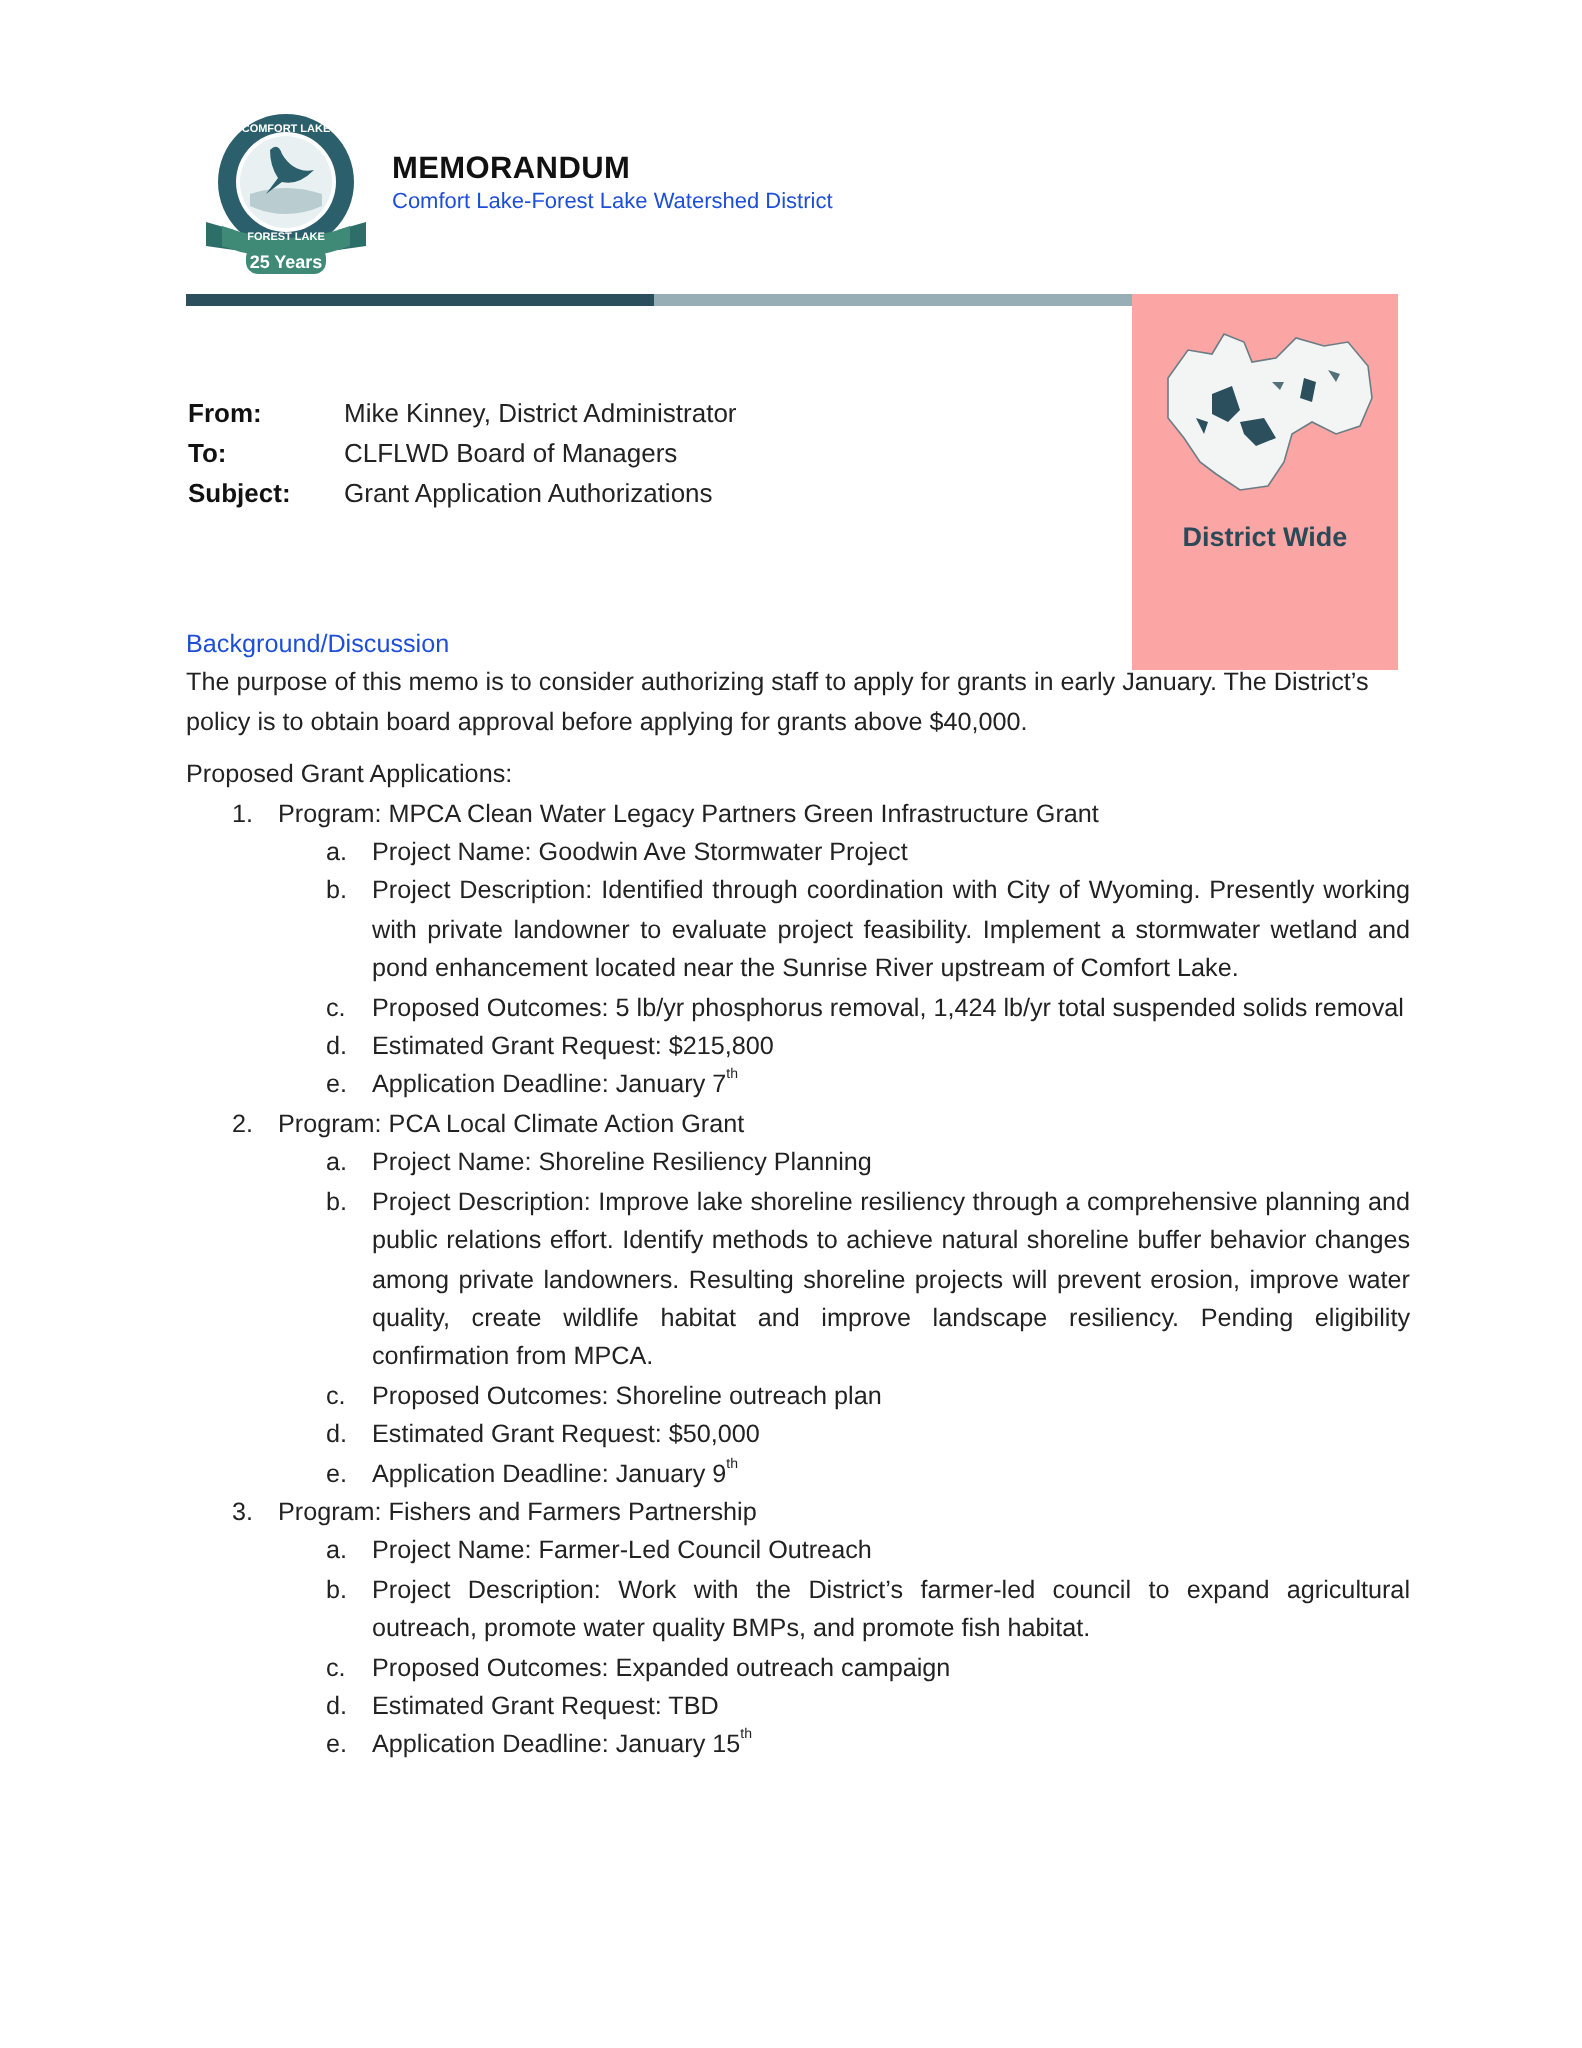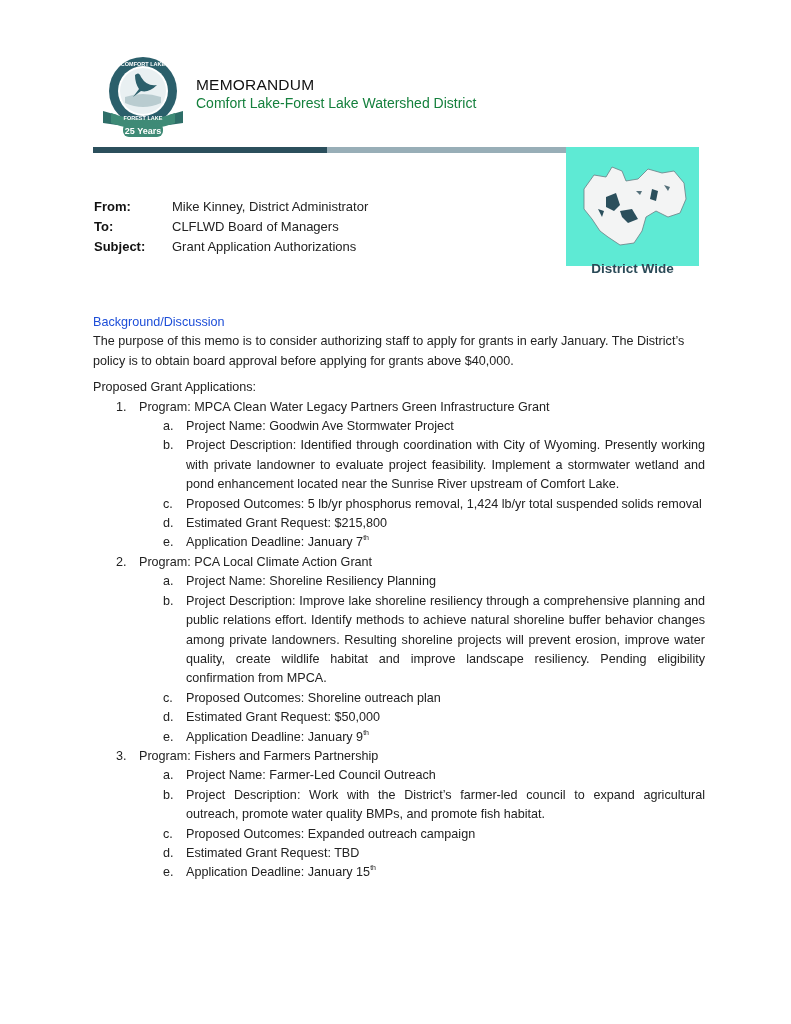--- a/index.html
+++ b/index.html
@@ -1,26 +1,26 @@
 <!DOCTYPE html>
 <html><head>
 <meta charset="utf-8">
 <style>
   * { box-sizing: border-box; margin: 0; padding: 0; }
   html, body { width: 791px; height: 1024px; background: #ffffff; overflow: hidden; }
   body { position: relative; font-family: "Liberation Sans", "DejaVu Sans", sans-serif; color: #1f1f1f; }
 
   .logo { position: absolute; left: 97px; top: 53px; width: 92px; height: 86px; }
-  .hdr-title { position: absolute; left: 196px; top: 76px; font-size: 15.5px; font-weight: normal; letter-spacing: 0.2px; color: #111; }
-  .hdr-org { position: absolute; left: 196px; top: 95px; font-size: 14px; color: #15803d; }
+  .hdr-title { position: absolute; left: 196px; top: 76px; font-size: 15.5px; font-weight: bold; letter-spacing: 0.2px; color: #111; }
+  .hdr-org { position: absolute; left: 196px; top: 95px; font-size: 11px; color: #1d4ed8; }
 
   .bar-dark { position: absolute; left: 93px; top: 147px; width: 234px; height: 6px; background: #2b4f5c; }
   .bar-light { position: absolute; left: 327px; top: 147px; width: 372px; height: 6px; background: #98aeb7; }
 
-  .district-box { position: absolute; left: 566px; top: 147px; width: 133px; height: 119px; background: #5eead4; }
+  .district-box { position: absolute; left: 566px; top: 147px; width: 133px; height: 188px; background: #fca5a5; }
   .district-map { position: absolute; left: 10px; top: 14px; width: 115px; height: 88px; }
   .district-label { position: absolute; left: 0; right: 0; top: 114px; text-align: center; font-size: 13.5px; font-weight: bold; color: #2a4a57; }
 
   .meta { position: absolute; left: 94px; top: 197px; font-size: 13px; }
   .meta-row { display: flex; height: 20px; line-height: 20px; }
   .meta-label { width: 78px; font-weight: bold; color: #111; }
   .meta-value { color: #222; }
 
   .body-text { position: absolute; left: 93px; top: 313px; width: 612px; font-size: 12.6px; line-height: 19.4px; color: #222; }
   .section-heading { font-weight: normal; color: #1d4ed8; }

